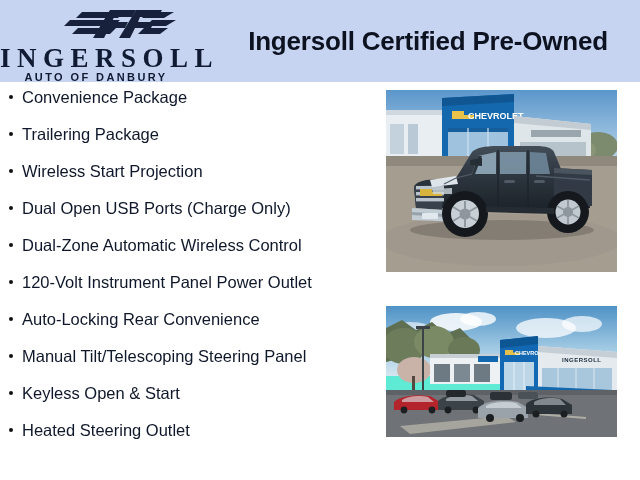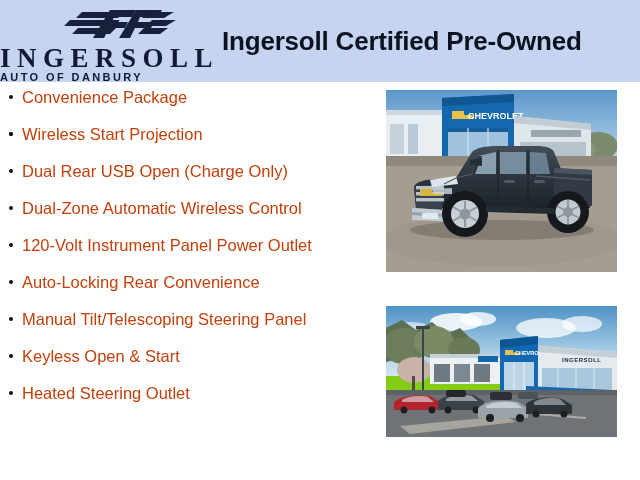--- a/index.html
+++ b/index.html
@@ -51,33 +51,34 @@
     color: #101a33;
     line-height: 28px;
     font-family: "Liberation Serif", serif;
     white-space: nowrap;
   }
   .logo-sub {
     position: absolute;
     left: 0;
     top: 67px;
     width: 192px;
+    text-align: center;
     font-size: 11px;
     font-weight: bold;
     letter-spacing: 2.4px;
     color: #101a33;
     line-height: 12px;
     white-space: nowrap;
   }
   .header-title {
     position: absolute;
     left: 222px;
     top: 26px;
     width: 412px;
-    text-align: left;
+    text-align: center;
     font-size: 26px;
     font-weight: bold;
     color: #0d1220;
     letter-spacing: -0.2px;
     white-space: nowrap;
   }
 
   
   .features {
     position: absolute;
@@ -87,37 +88,37 @@
     list-style: none;
     margin: 0;
     padding: 0;
   }
   .feature-item {
     position: relative;
     padding-left: 22px;
     margin: 0 0 15px 0;
     font-size: 16.5px;
     line-height: 22px;
-    color: #c2410c;
+    color: #0f172a;
   }
   .feature-item .bullet {
     position: absolute;
     left: 9px;
     top: 9px;
     width: 4px;
     height: 4px;
     border-radius: 50%;
     background: #111111;
   }
 
   
   .photo {
     position: absolute;
     overflow: hidden;
-    background: #84cc16;
+    background: #5eead4;
   }
   .photo-truck {
     left: 386px;
     top: 90px;
     width: 231px;
     height: 182px;
   }
   .photo-dealer {
     left: 386px;
     top: 306px;
@@ -158,28 +159,29 @@
   <div class="header-title">Ingersoll Certified Pre-Owned</div>
 </div>
 
 <ul class="features">
   <li class="feature-item">
     <span class="bullet"></span>
     <span>Convenience Package</span>
   </li>
   <li class="feature-item">
     <span class="bullet"></span>
+    <span>Trailering Package</span>
   </li>
   <li class="feature-item">
     <span class="bullet"></span>
     <span>Wireless Start Projection</span>
   </li>
   <li class="feature-item">
     <span class="bullet"></span>
-    <span>Dual Rear USB Open (Charge Only)</span>
+    <span>Dual Open USB Ports (Charge Only)</span>
   </li>
   <li class="feature-item">
     <span class="bullet"></span>
     <span>Dual-Zone Automatic Wireless Control</span>
   </li>
   <li class="feature-item">
     <span class="bullet"></span>
     <span>120-Volt Instrument Panel Power Outlet</span>
   </li>
   <li class="feature-item">

